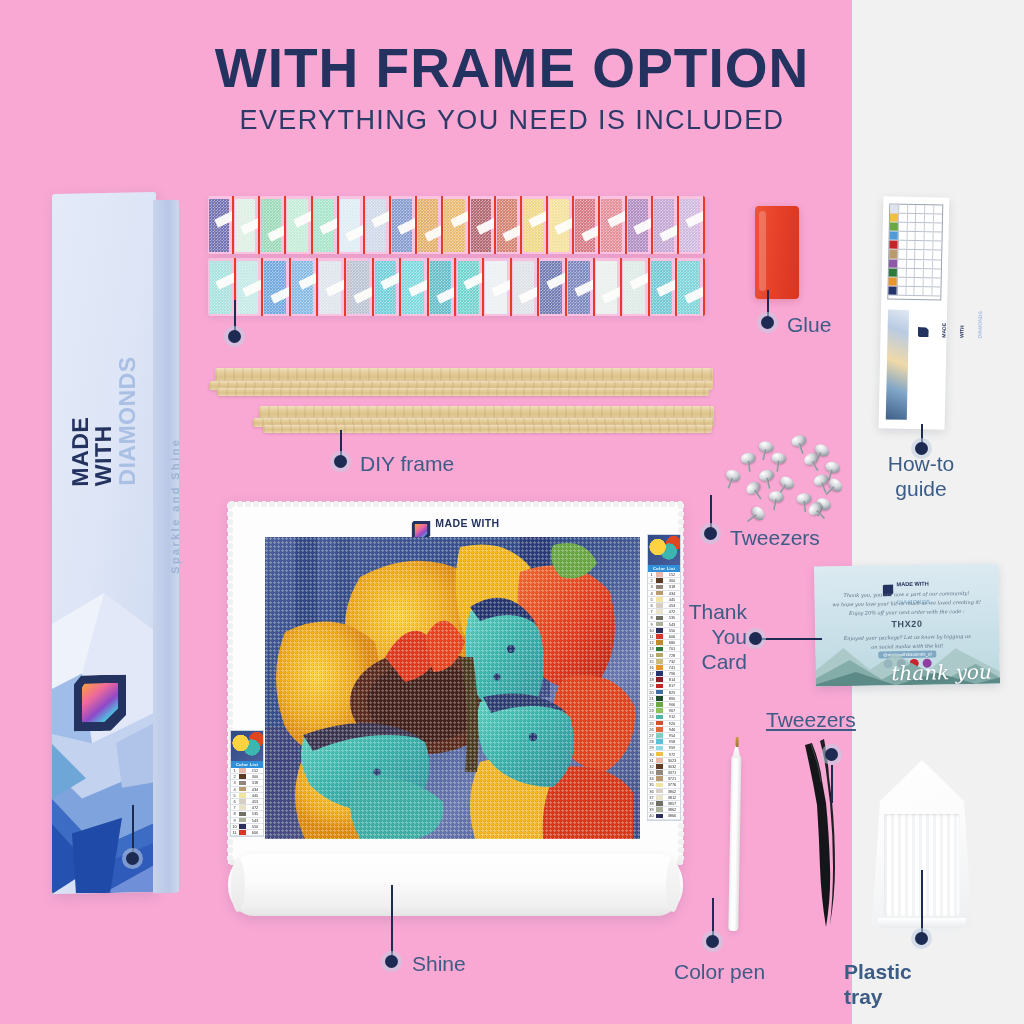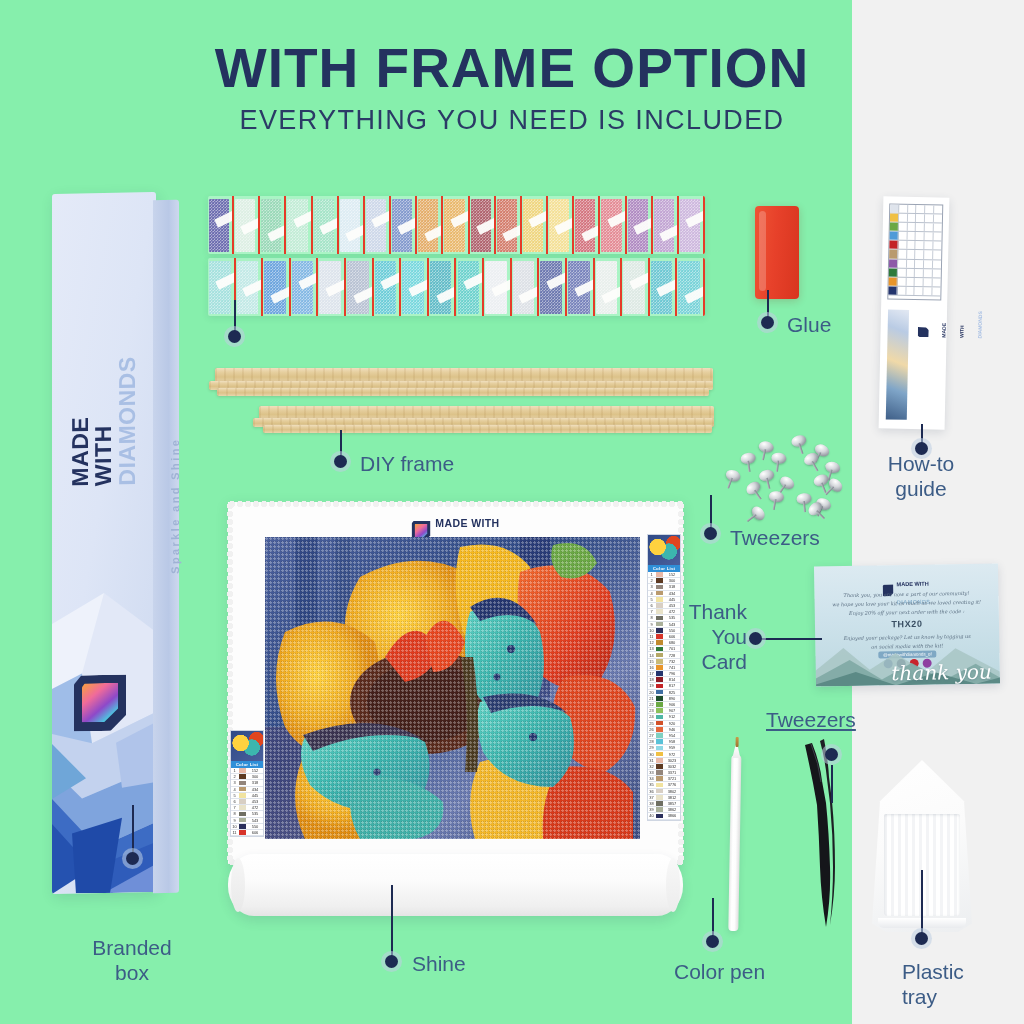--- a/index.html
+++ b/index.html
@@ -2,21 +2,21 @@
 <html><head>
 <meta charset="utf-8">
 <style>
   * { box-sizing: border-box; margin: 0; padding: 0; }
   html, body {
     width: 1024px; height: 1024px;
     background: #f1f1f1;
     font-family: "Liberation Sans", sans-serif;
     overflow: hidden;
   }
-  #stage { position: relative; width: 852px; height: 1024px; background: #86efac; }
+  #stage { position: relative; width: 852px; height: 1024px; background: #f9a8d4; }
 
   
   .title {
     position: absolute; left: 0; top: 36px; width: 1024px; text-align: center;
     font-size: 55px; font-weight: 700; letter-spacing: 1px;
     color: #24325f; font-family: "Liberation Sans", sans-serif;
   }
   .subtitle {
     position: absolute; left: 0; top: 105px; width: 1024px; text-align: center;
     font-size: 27px; font-weight: 400; letter-spacing: 1.4px; color: #2b3a66;
@@ -245,22 +245,20 @@
       <div class="logo-mark" style="left:22px; top:482px;">
           <i></i>
         </div>
     </div>
     <div class="box-side">
       <div class="box-side-text">Sparkle and Shine</div>
     </div>
   </div>
   <div class="lead v" style="left:132px; top:805px; height:50px;"></div>
   <div class="dot" style="left:126px; top:852px;"></div>
-  <div class="callout" style="left:62px; top:936px; width:140px; text-align:center;">Branded
-box</div>
 
   <div class="bag-row" id="bagrow1" style="left:208px; top:196px; width:497px;">
       <div class="bag" style="left: 0px; width: 26.1579px;">
         <span class="beads" style="background: radial-gradient(circle at 1.2px 1.2px, rgb(47, 47, 143) 0.9px, rgba(255, 255, 255, 0.55) 1.3px, transparent 1.6px) 0% 0% / 3px 3px rgb(47, 47, 143);"></span>
         <span class="plastic"></span>
         <span class="tag" style="left: 7.32421px; top: 18px;"></span>
         <span class="zip"></span>
       </div>
       <div class="bag" style="left: 26.1579px; width: 26.1579px;">
         <span class="beads" style="background: radial-gradient(circle at 1.2px 1.2px, rgb(207, 232, 216) 0.9px, rgba(255, 255, 255, 0.55) 1.3px, transparent 1.6px) 0% 0% / 3px 3px rgb(207, 232, 216);"></span>
@@ -1081,15 +1079,15 @@
   <div class="dot" style="left:825px; top:748px;"></div>
   <div class="callout" style="left:766px; top:708px;text-decoration:underline;">Tweezers</div>
 
   <div id="tray">
     <div class="tray-body"></div>
     <div class="tray-inner"></div>
     <div class="tray-lip"></div>
   </div>
   <div class="lead v" style="left:921px; top:870px; height:64px;"></div>
   <div class="dot" style="left:915px; top:932px;"></div>
-  <div class="callout" style="left:902px; top:960px;">Plastic tray</div>
+  <div class="callout" style="left:844px; top:960px;font-weight:bold;">Plastic tray</div>
 
 </div>
 
 </body></html>

